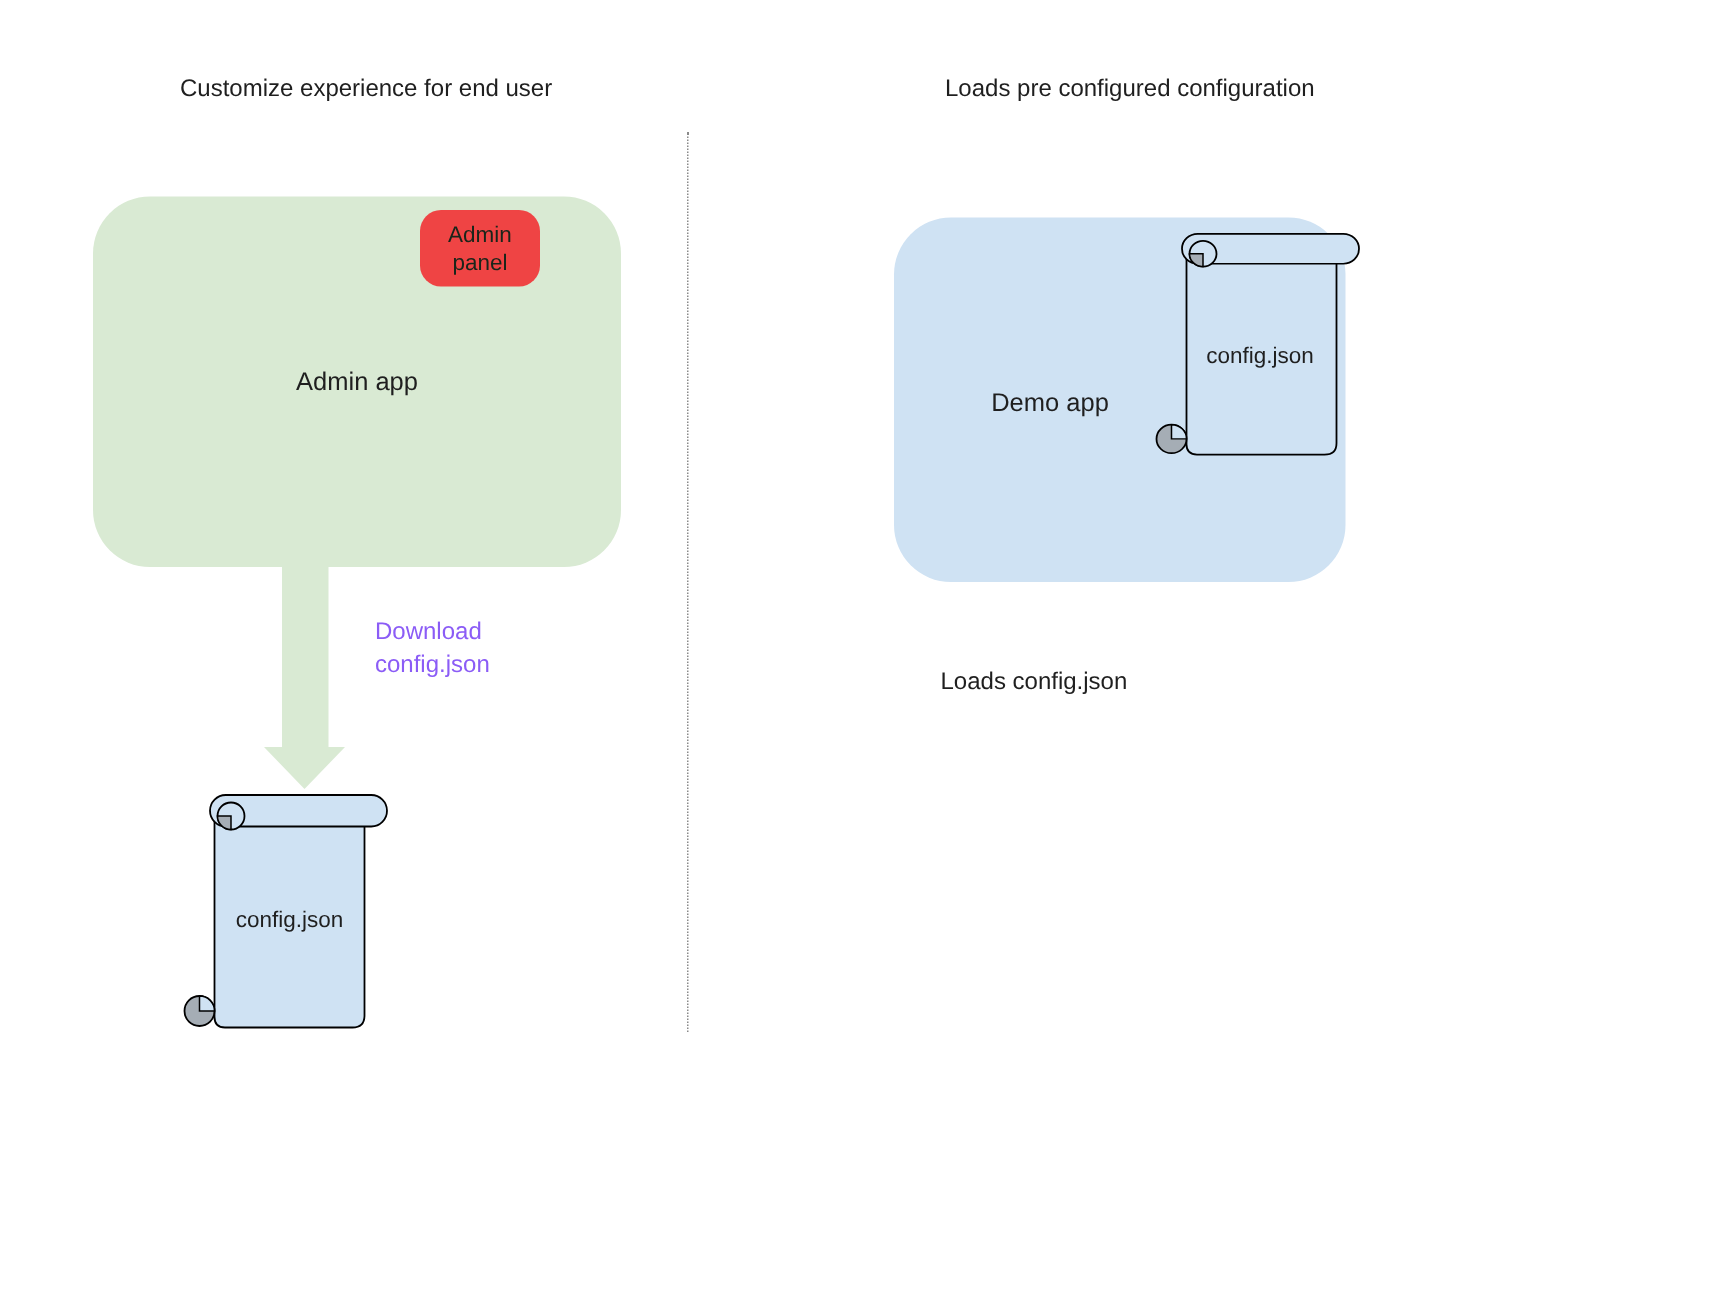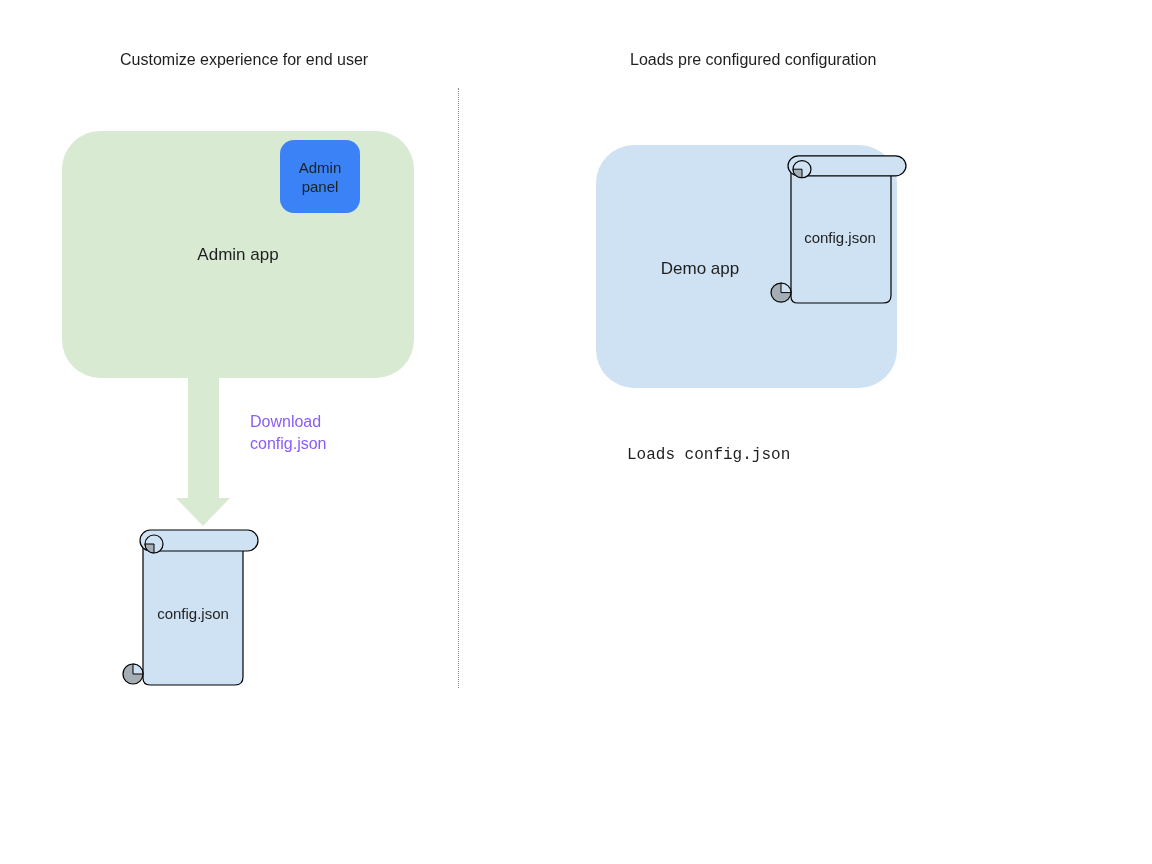--- a/index.html
+++ b/index.html
@@ -9,43 +9,43 @@
   .heading{position:absolute;font-size:16px;line-height:20px;color:#1f1f1f;white-space:nowrap;}
   .heading-left{left:92px;top:50px;margin-left:28px;}
   .heading-right{left:604px;top:50px;margin-left:26px;}
 
   .divider{position:absolute;left:458px;top:88px;height:600px;width:0;border-left:1px dotted #8a8a8a;}
 
   .admin-app-box{position:absolute;left:62px;top:131px;width:352px;height:247px;border-radius:38px;
     background:#d9ead3;display:flex;align-items:center;justify-content:center;}
   .admin-app-label{font-size:17px;color:#1f1f1f;}
 
-  .admin-panel-box{position:absolute;left:280px;top:140px;width:80px;height:73px;border-radius:14px;
-    background:#3b82f6;display:flex;align-items:center;justify-content:center;text-align:center;}
+  .admin-panel-box{position:absolute;left:280px;top:140px;width:80px;height:51px;border-radius:14px;
+    background:#ef4444;display:flex;align-items:center;justify-content:center;text-align:center;}
   .admin-panel-label{font-size:15px;line-height:19px;color:#19251a;width:60px;}
 
   .demo-app-box{position:absolute;left:596px;top:145px;width:301px;height:243px;border-radius:38px;
     background:#cfe2f3;}
   .demo-app-label{position:absolute;left:650px;top:259px;width:100px;text-align:center;font-size:17px;color:#1f1f1f;}
 
   .down-arrow{position:absolute;left:170px;top:378px;width:66px;height:150px;}
 
   .arrow-caption{position:absolute;left:250px;top:411px;font-size:16px;line-height:22px;
     white-space:pre-line;color:#8b5cf6;}
 
   .scroll-svg{position:absolute;}
   .scroll-left{left:120px;top:528px;width:145px;height:158px;}
   .scroll-right{left:768px;top:154px;width:145px;height:150px;}
 
   .file-label{position:absolute;text-align:center;font-size:15px;color:#1f1f1f;}
   .file-label-left{left:143px;top:605px;width:100px;}
   .file-label-right{left:790px;top:229px;width:100px;}
 
   .caption{position:absolute;font-size:16px;color:#1f1f1f;white-space:nowrap;}
-  .caption-right{left:627px;top:446px;font-family:Liberation Mono, monospace;}
+  .caption-right{left:627px;top:446px;}
 </style>
 </head>
 <body>
 
 <div class="canvas">
 
   <div class="heading heading-left">Customize experience for end user</div>
   <div class="heading heading-right">Loads pre configured configuration</div>
 
   <div class="divider"></div>

